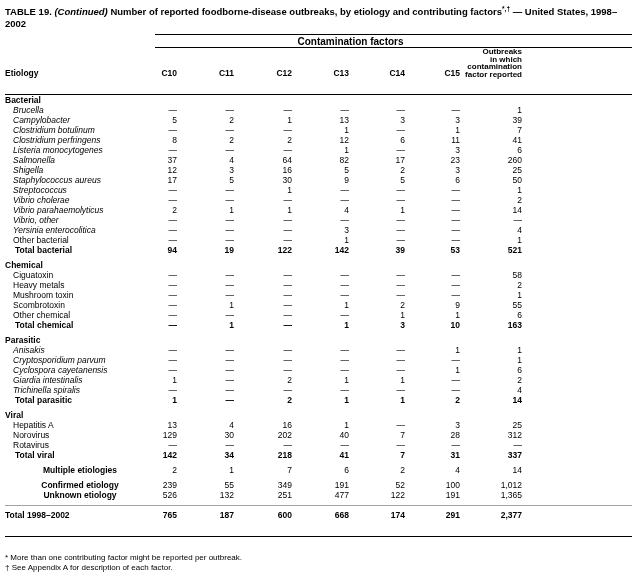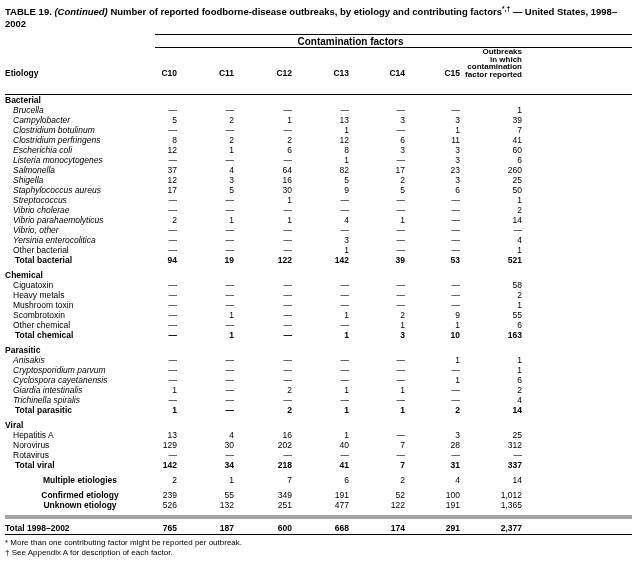--- a/index.html
+++ b/index.html
@@ -48,26 +48,26 @@
   tbody td { height: 10px; }
   tr.section td.lab { font-weight: bold; }
   tr.item td.lab { padding-left: 8px; }
   td.lab.i { font-style: italic; }
   tr.total td { font-weight: bold; margin-top: 48px; }
   tr.total td.lab { padding-left: 10px; }
   tr.summary td.lab { font-weight: bold; text-align: center; }
   tr.gap td { height: 5px; line-height: 5px; font-size: 2px; }
   tr.grandtotal td {
     font-weight: bold;
-    border-top: 4px solid #a3a3a3;
+    border-top: 1px solid #a3a3a3;
     border-bottom: 1px solid #000;
-    padding-top: 4px; padding-bottom: 1px;
+    padding-top: 4px; padding-bottom: 16px;
   }
 
-  .footnotes { margin-top: 3px; font-size: 8px; line-height: 10px; }
+  .footnotes { margin-top: 16px; font-size: 8px; line-height: 10px; }
 </style>
 </head>
 <body>
 
 <div class="page">
 
   <div class="title"><span>TABLE 19.</span> <span class="it">(Continued)</span> <span>Number of reported foodborne-disease outbreaks, by etiology and contributing factors</span><sup>*,†</sup><span> — United States, 1998–2002</span></div>
 
   <table>
     <colgroup>
@@ -153,31 +153,20 @@
           <td class="num">8</td>
           <td class="num">2</td>
           <td class="num">2</td>
           <td class="num">12</td>
           <td class="num">6</td>
           <td class="num">11</td>
           <td class="num">41</td>
           <td></td>
         </tr>
         <tr class="item">
-          <td class="lab i">Escherichia coli</td>
-          <td class="num">12</td>
-          <td class="num">1</td>
-          <td class="num">6</td>
-          <td class="num">8</td>
-          <td class="num">3</td>
-          <td class="num">3</td>
-          <td class="num">60</td>
-          <td></td>
-        </tr>
-        <tr class="item">
           <td class="lab i">Listeria monocytogenes</td>
           <td class="num">—</td>
           <td class="num">—</td>
           <td class="num">—</td>
           <td class="num">1</td>
           <td class="num">—</td>
           <td class="num">3</td>
           <td class="num">6</td>
           <td></td>
         </tr>

